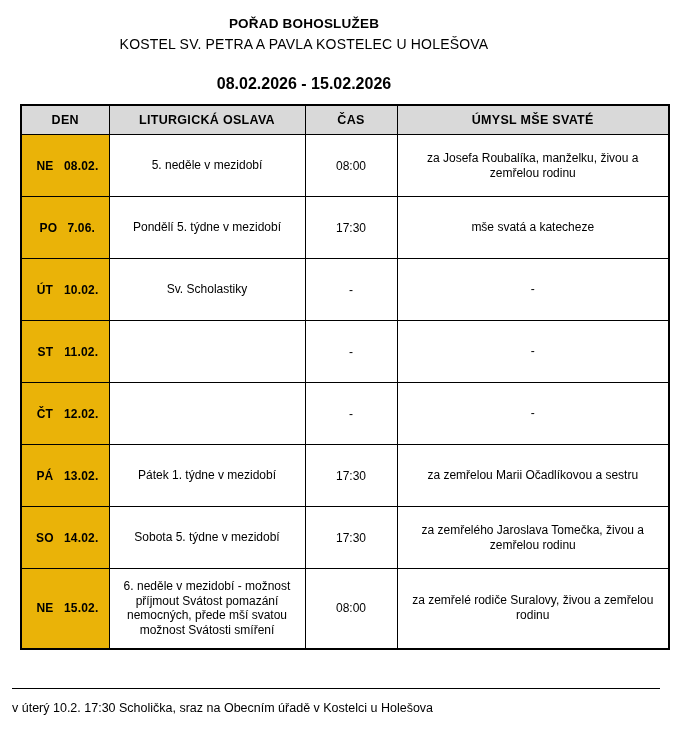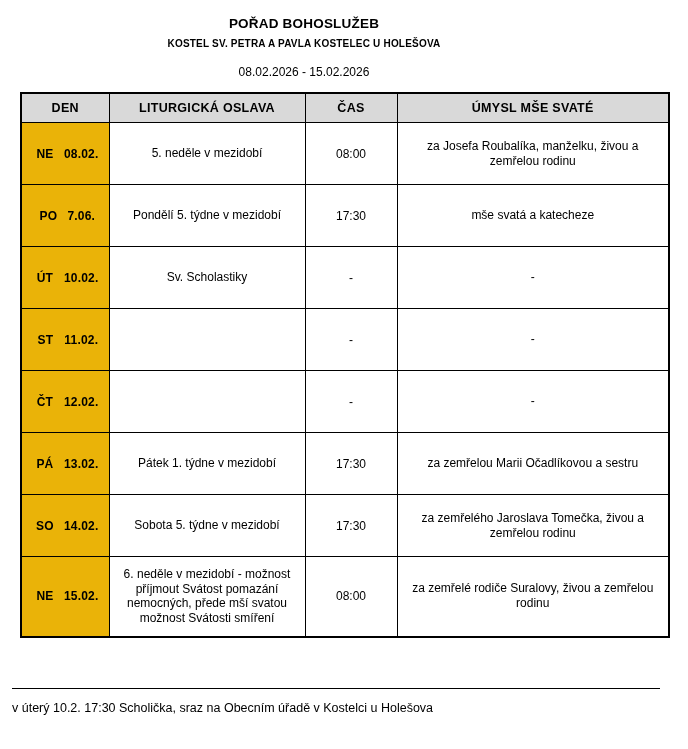--- a/index.html
+++ b/index.html
@@ -24,30 +24,30 @@
     text-align: center;
     padding-top: 14px;
   }
   .header .line1 {
     font-size: 13.5px;
     font-weight: bold;
     letter-spacing: 0.2px;
     line-height: 20px;
   }
   .header .line2 {
-    font-size: 10px;
-    font-weight: bold;
+    font-size: 14px;
+    font-weight: normal;
     letter-spacing: 0.2px;
     line-height: 20px;
   }
   .header .line3 {
-    font-size: 12px;
-    font-weight: normal;
+    font-size: 16px;
+    font-weight: bold;
     line-height: 20px;
-    margin-top: 8px;
+    margin-top: 20px;
   }
   .table-wrap {
     margin: 10px 20px 0 20px;
   }
   table.schedule {
     border-collapse: collapse;
     width: 648px;
     table-layout: fixed;
     border: 2px solid #000;
   }

